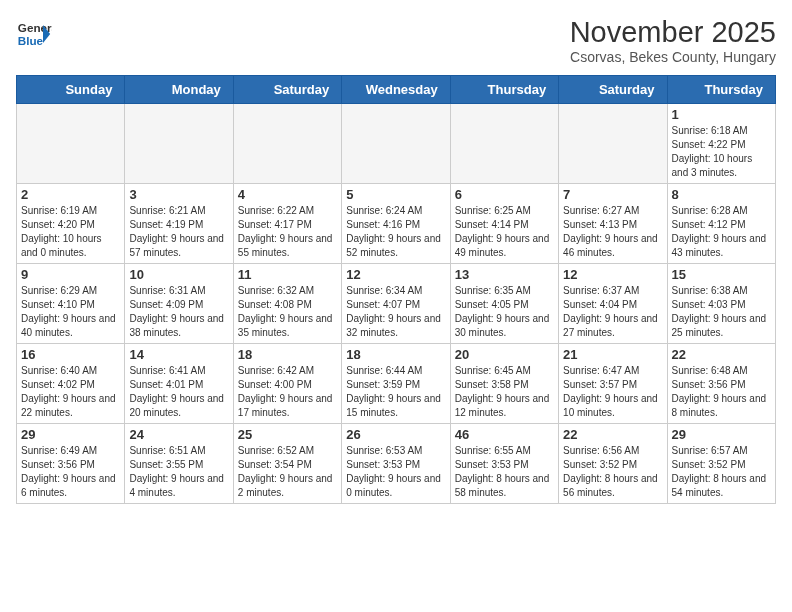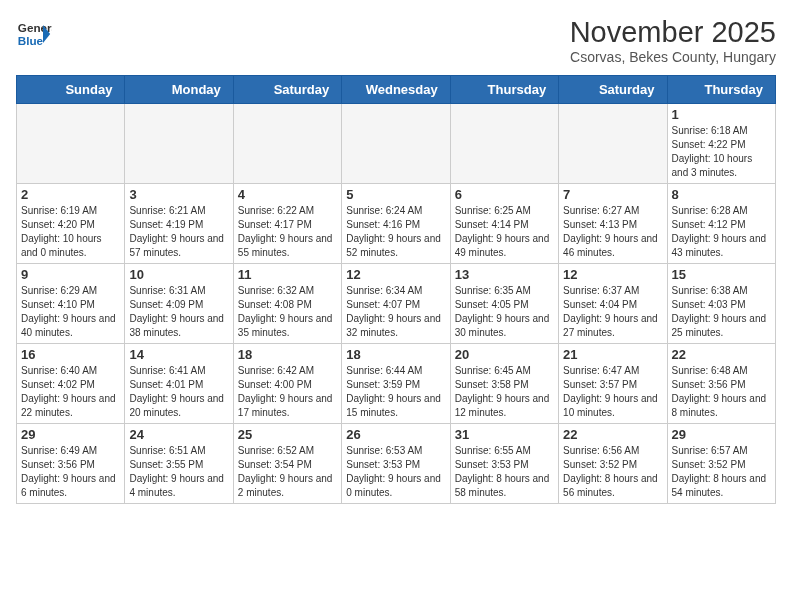--- a/index.html
+++ b/index.html
@@ -276,21 +276,21 @@
 Sunset: 3:54 PM
 Daylight: 9 hours and 2 minutes.</div>
         </td>
         <td>
           <span class="day-number">26</span>
           <div class="day-info">Sunrise: 6:53 AM
 Sunset: 3:53 PM
 Daylight: 9 hours and 0 minutes.</div>
         </td>
         <td>
-          <span class="day-number">31</span>
+          <span class="day-number">46</span>
           <div class="day-info">Sunrise: 6:55 AM
 Sunset: 3:53 PM
 Daylight: 8 hours and 58 minutes.</div>
         </td>
         <td>
           <span class="day-number">22</span>
           <div class="day-info">Sunrise: 6:56 AM
 Sunset: 3:52 PM
 Daylight: 8 hours and 56 minutes.</div>
         </td>

